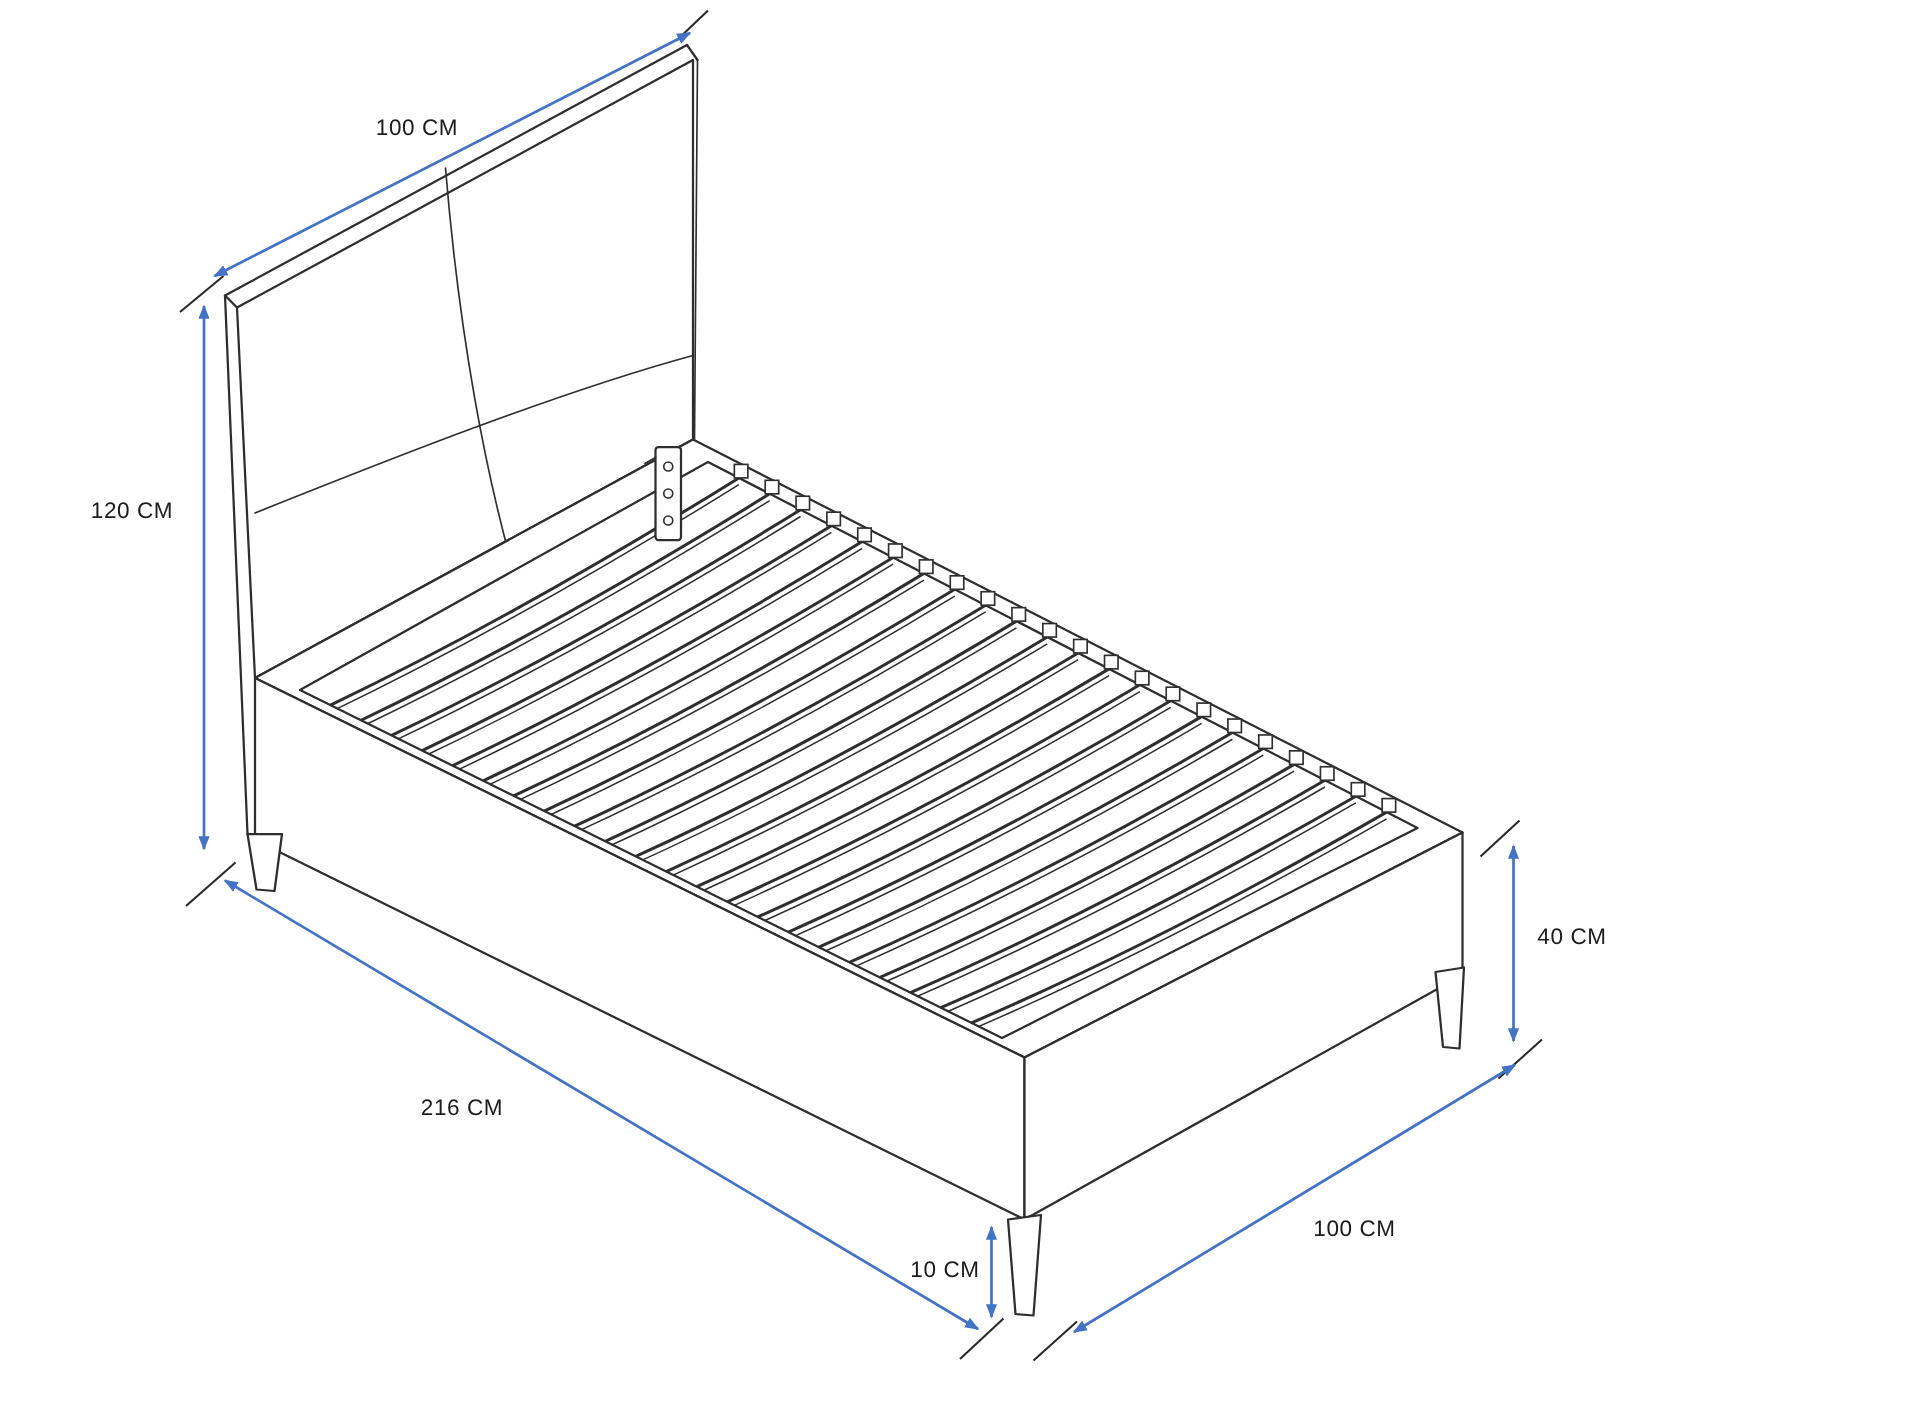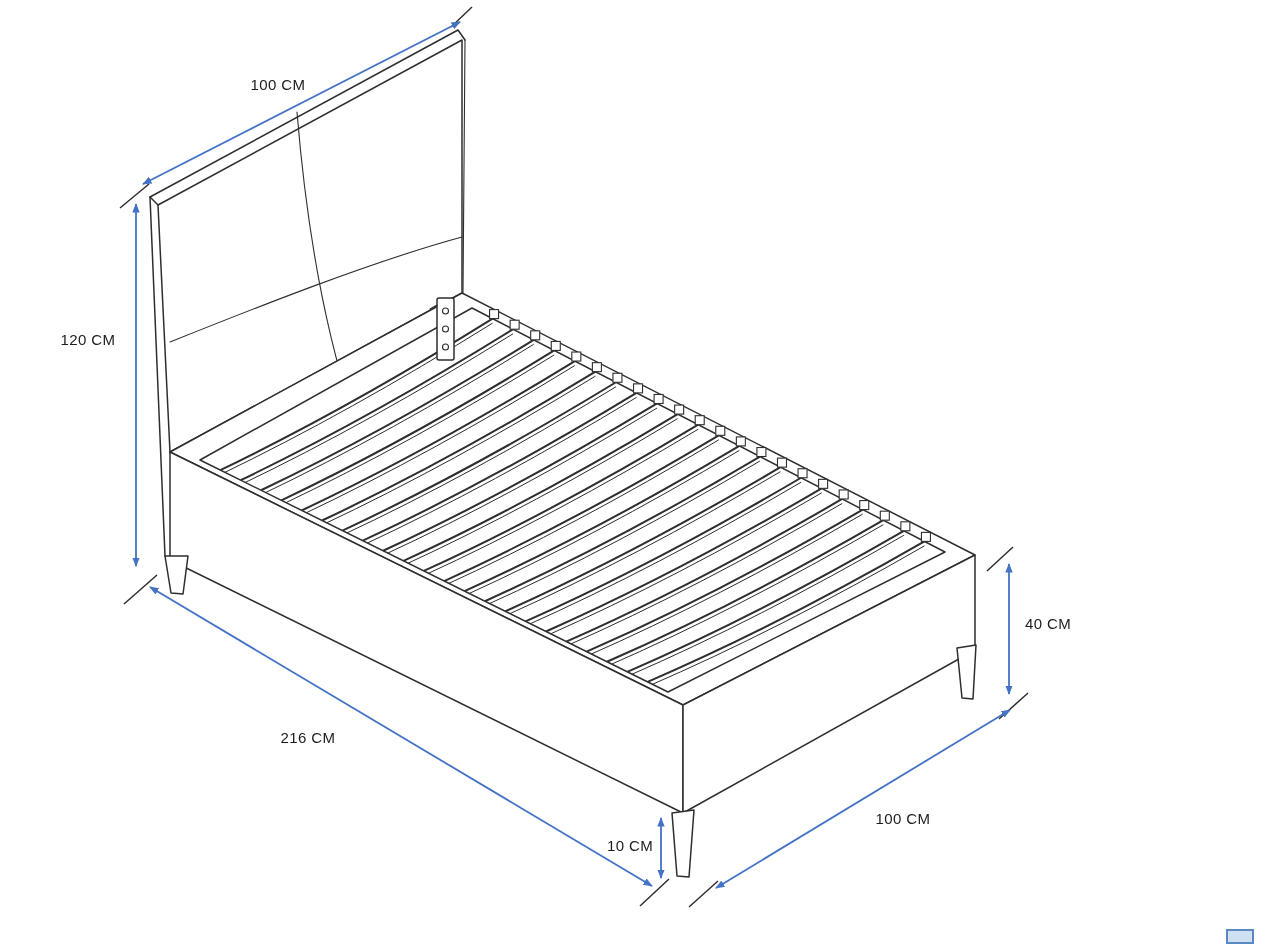--- a/index.html
+++ b/index.html
@@ -1,18 +1,18 @@
 <!DOCTYPE html>
 <html style="--accent: #4472C4; --ink: #2e2e2e;"><head>
 <meta charset="utf-8">
 <style>
   :root { --accent:#4472C4; --ink:#2e2e2e; }
   html,body { margin:0; padding:0; background:#ffffff; }
   #stage { position:relative; width:1216px; height:944px; background:#ffffff; overflow:hidden;
-           font-family:"Liberation Sans", sans-serif;padding-left:48px; }
+           font-family:"Liberation Sans", sans-serif; }
   svg { position:absolute; left:0; top:0; }
   .ink   { stroke:var(--ink); fill:none; stroke-width:1.5; stroke-linejoin:round; stroke-linecap:round; }
   .thin1 { stroke-width:1.1; }
   .face  { fill:#ffffff; stroke:var(--ink); stroke-width:1.5; stroke-linejoin:round; }
   .slat  { stroke:var(--ink); stroke-width:2; fill:none; }
   .slat2 { stroke:var(--ink); stroke-width:1; fill:none; }
   .holder{ fill:#ffffff; stroke:var(--ink); stroke-width:1.1; }
   .dim   { stroke:var(--accent); stroke-width:1.8; fill:none; }
   .tick  { stroke:#2a2a2a; stroke-width:1.4; }
   .dim-label { font:15px "Liberation Sans", sans-serif; fill:#1c1c1c; letter-spacing:.4px; }

